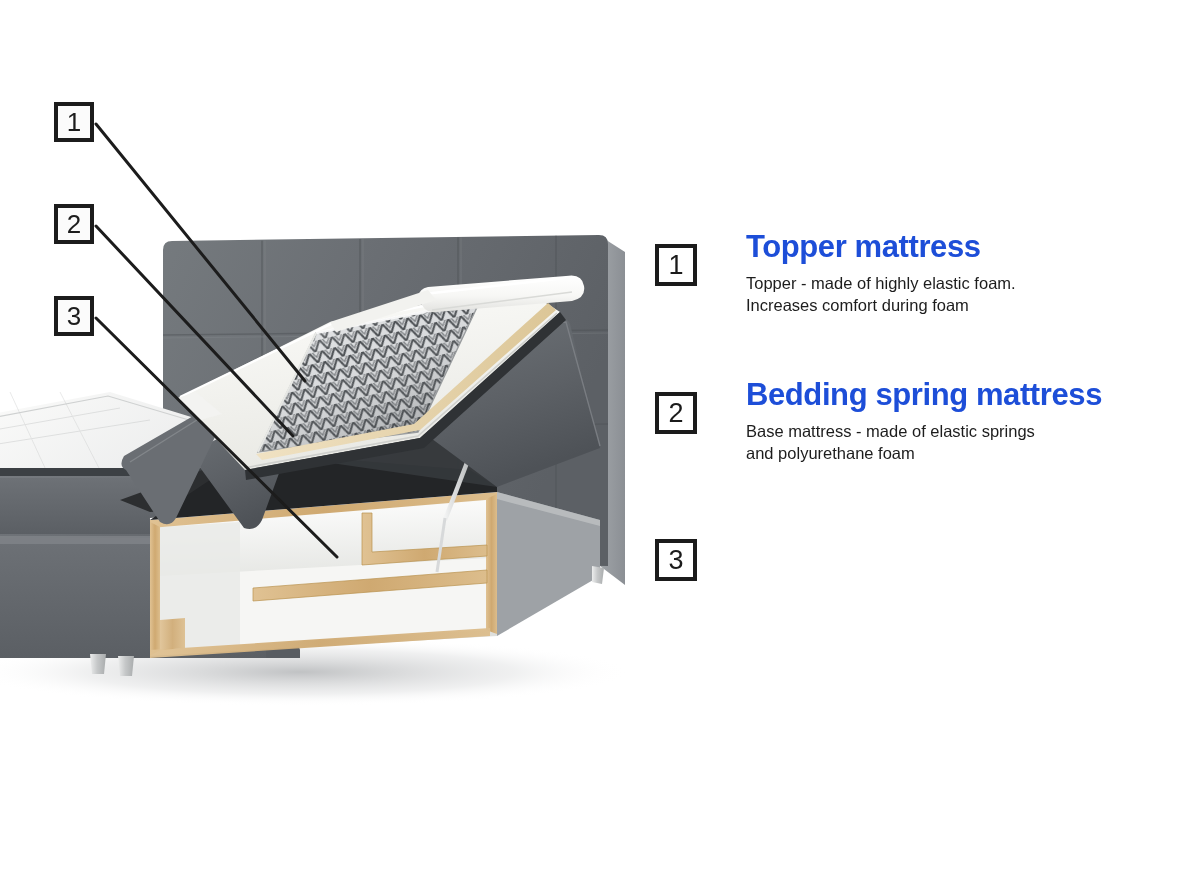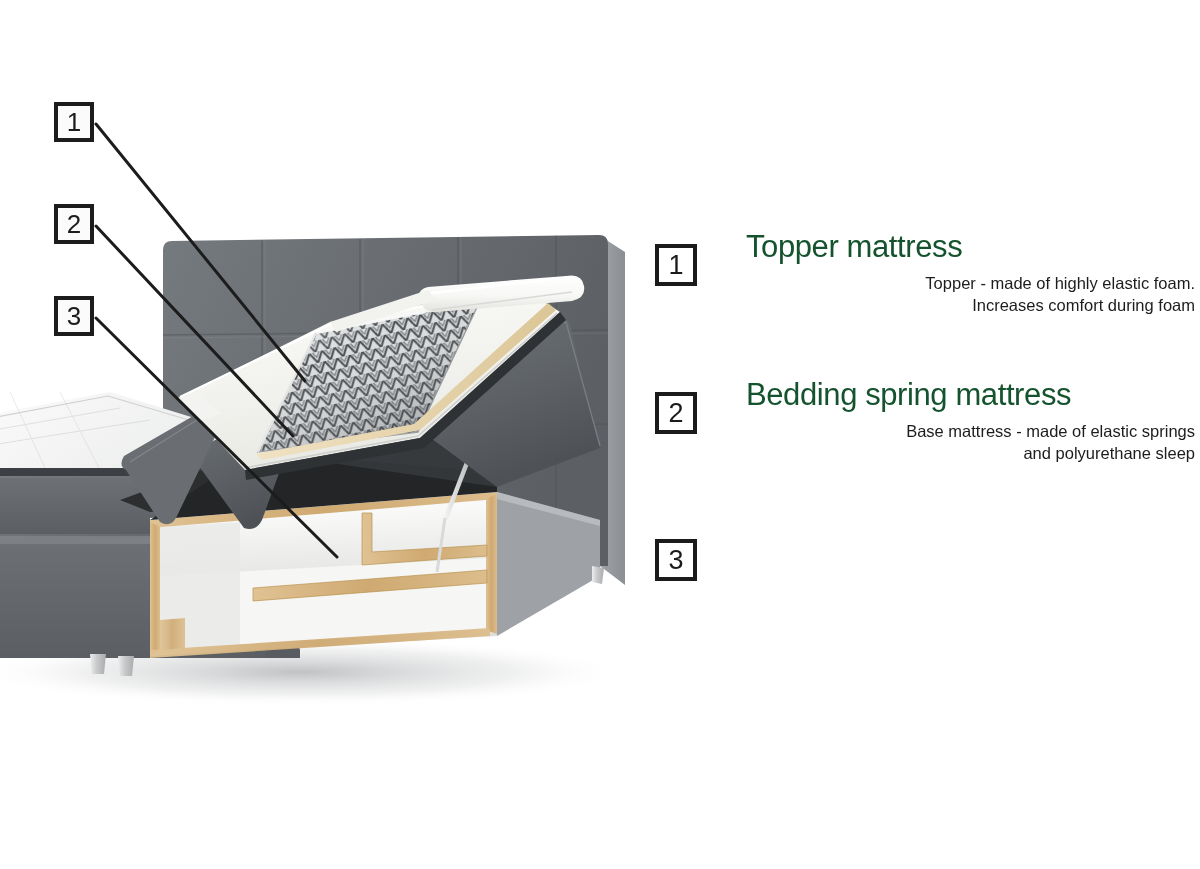--- a/index.html
+++ b/index.html
@@ -38,28 +38,28 @@
   .legend-num {
     position: absolute; left: 5px; top: 14px;
     width: 42px; height: 42px;
     border: 4px solid #1b1b1b;
     background: #fff;
     display: flex; align-items: center; justify-content: center;
     font-size: 27px; color: #1b1b1b; line-height: 1;
   }
   .legend-body { margin-left: 96px; }
   .legend-title {
-    font-size: 31px; font-weight: normal; color: #14532d;
+    font-size: 31px; font-weight: bold; color: #1d4ed8;
     letter-spacing: -0.4px; line-height: 1.12; white-space: nowrap;
   }
   .legend-desc {
     margin-top: 7px;
     font-size: 16.5px; color: #1d1d1d; line-height: 1.36;
   }
-  .legend-desc span { display: block; white-space: nowrap; text-align: right; }
+  .legend-desc span { display: block; white-space: nowrap; }
 </style>
 </head>
 <body>
 
 <div id="page">
 
   <div id="illustration">
     <svg width="640" height="869" viewBox="0 0 640 869" xmlns="http://www.w3.org/2000/svg">
       <defs>
 
@@ -310,21 +310,21 @@
         </div>
       </div>
     </div>
 
     <div class="legend-row" id="legend-row-2">
       <div class="legend-num">2</div>
       <div class="legend-body">
         <div class="legend-title">Bedding spring mattress</div>
         <div class="legend-desc">
           <span>Base mattress - made of elastic springs</span>
-          <span>and polyurethane sleep</span>
+          <span>and polyurethane foam</span>
         </div>
       </div>
     </div>
 
     <div class="legend-row" id="legend-row-3">
       <div class="legend-num">3</div>
     </div>
 
   </div>
 </div>

